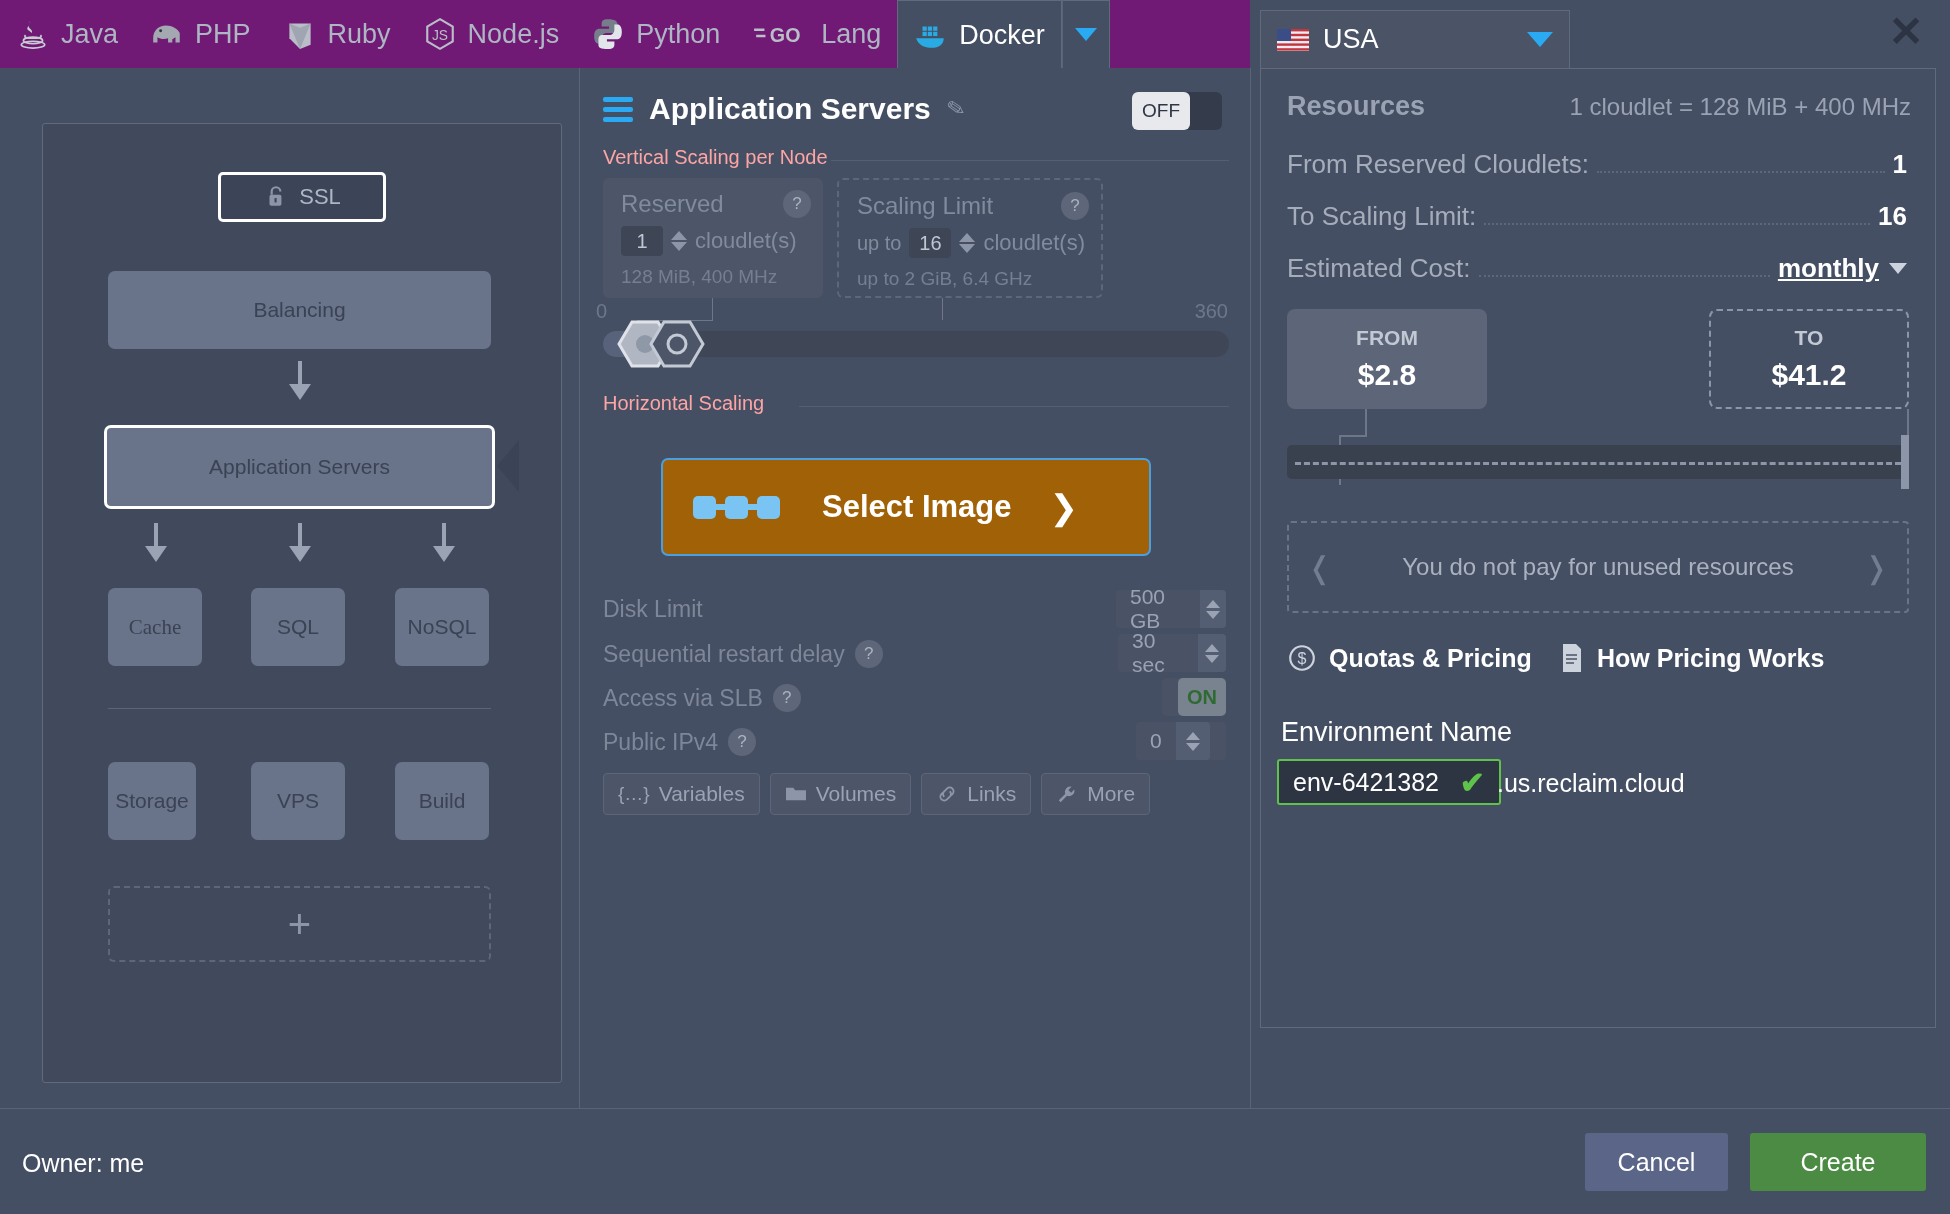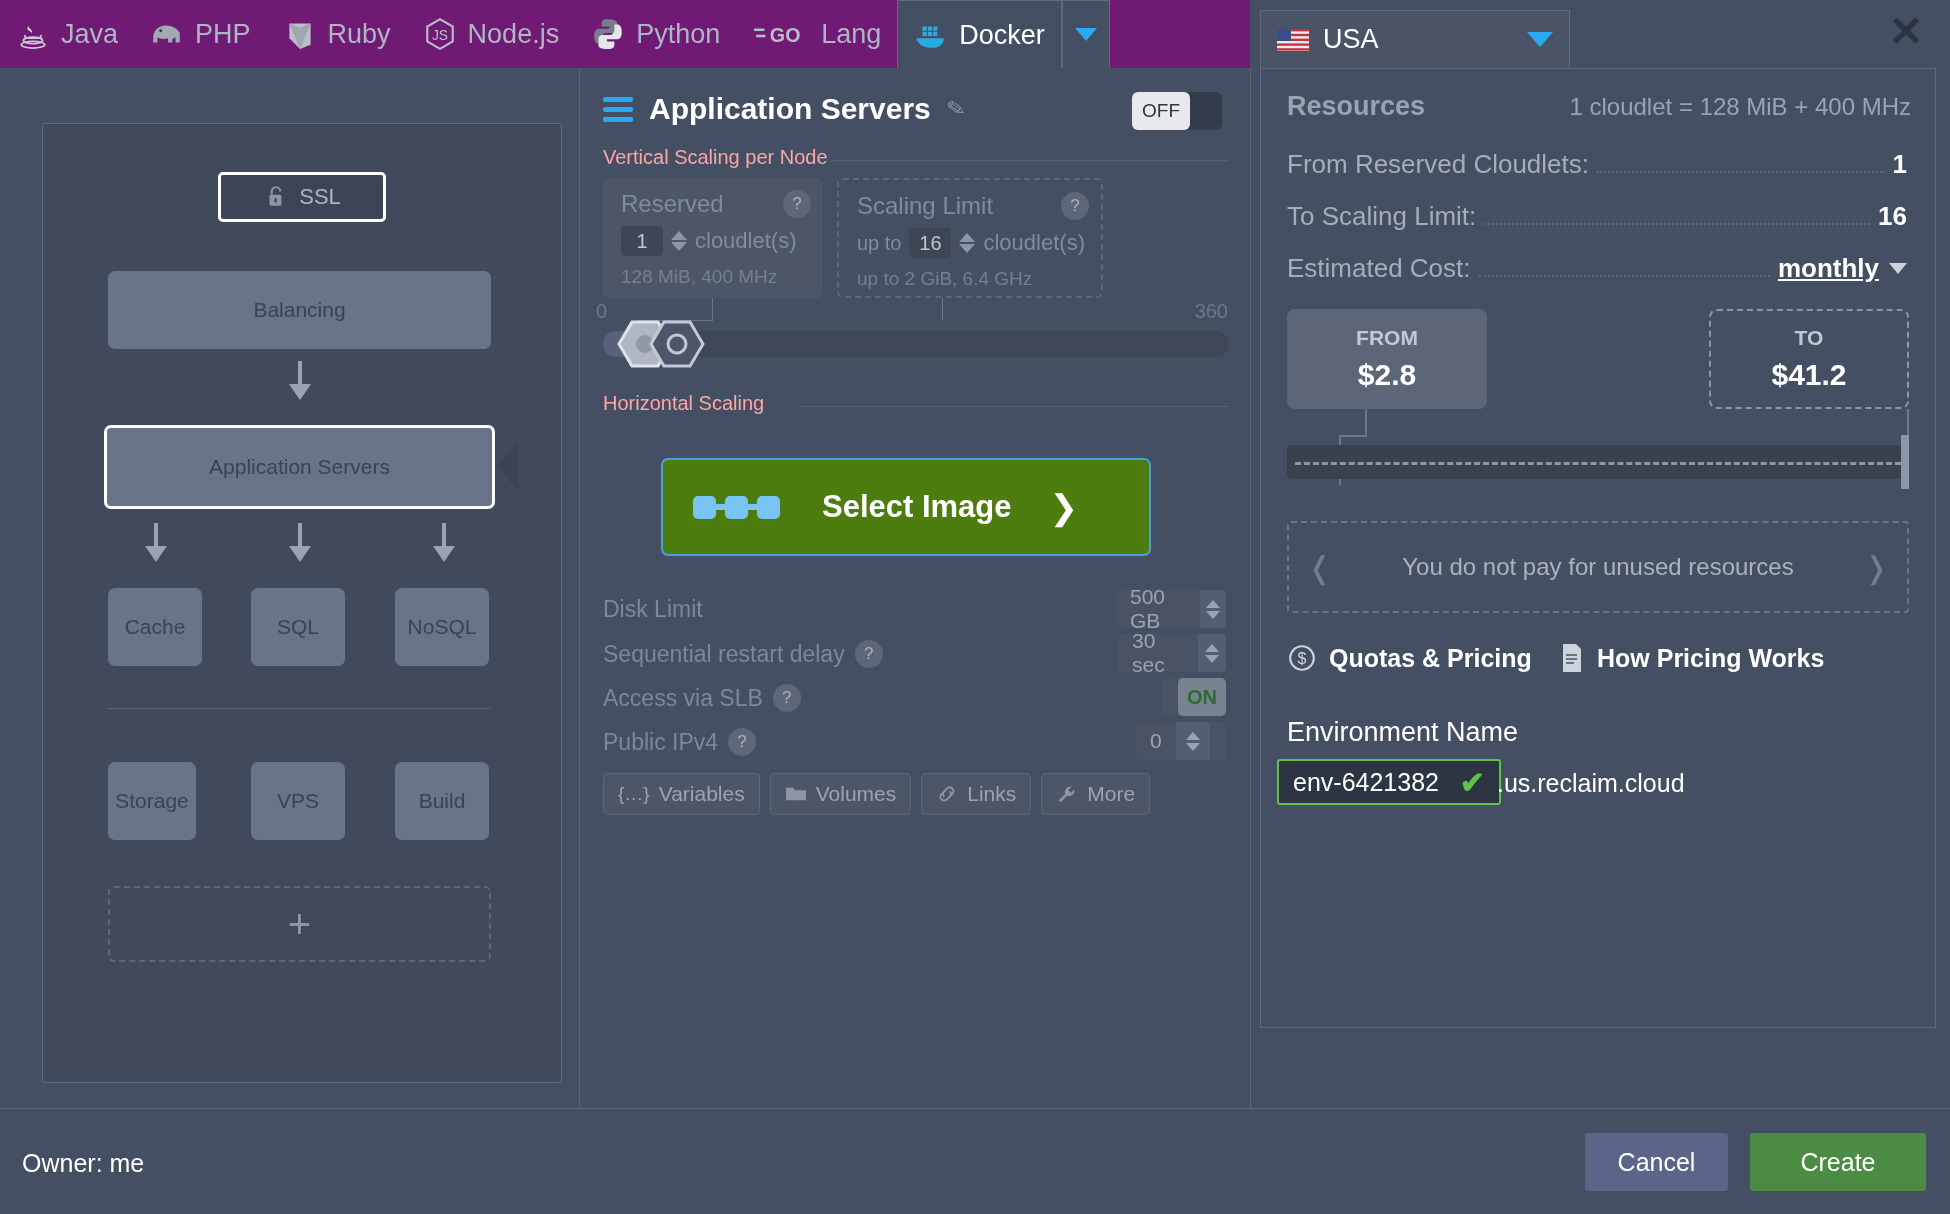--- a/index.html
+++ b/index.html
@@ -200,21 +200,21 @@
   .hexknob {
     position: absolute; width: 56px; height: 52px;
     cursor: pointer;
   }
   .scale-tick { position: absolute; color: #6e7789; font-size: 20px; }
   .conn-line { position: absolute; background: #6e7789; }
 
   .select-image {
     position: absolute;
     border: 2px solid #4a9fe0; border-radius: 7px;
-    background: #4d7c0f;
+    background: #a16207;
     display: flex; align-items: center; cursor: pointer;
   }
   .si-dots { display: flex; align-items: center; margin-left: 30px; }
   .si-dots b { display: block; width: 23px; height: 23px; border-radius: 5px; background: #79c4f2; }
   .si-dots u { display: block; width: 9px; height: 6px; background: #79c4f2; }
   .si-text { color: #ffffff; font-size: 31px; font-weight: bold; margin-left: 42px; }
   .si-arrow { color: #ffffff; font-size: 34px; margin-left: 38px; font-weight: 300; }
 
   .frow { position: absolute; display: flex; align-items: center; }
   .f-label { color: #7e8799; font-size: 23px; }
@@ -444,21 +444,21 @@
       </div>
       <div class="caret-left" style="left:497px; top:372px;"></div>
 
       <div class="arrow-stem" style="left:154px; top:455px; height:26px;"></div>
       <div class="arrow-d" style="left:145px; top:478px;"></div>
       <div class="arrow-stem" style="left:298px; top:455px; height:26px;"></div>
       <div class="arrow-d" style="left:289px; top:478px;"></div>
       <div class="arrow-stem" style="left:442px; top:455px; height:26px;"></div>
       <div class="arrow-d" style="left:433px; top:478px;"></div>
 
-      <div class="node" style="left:108px; top:520px; width:94px; height:78px;">
+      <div class="node" style="left:108px; top:520px; width:94px; height:78px;font-family:Liberation Serif, serif;">
         <span>Cache</span>
       </div>
       <div class="node" style="left:251px; top:520px; width:94px; height:78px;">
         <span>SQL</span>
       </div>
       <div class="node" style="left:395px; top:520px; width:94px; height:78px;">
         <span>NoSQL</span>
       </div>
 
       <div class="divider-h" style="left:108px; top:640px; width:383px;"></div>
@@ -712,21 +712,21 @@
         <div class="plink" style="left:298px; top:574px;">
           <svg width="26" height="30" viewBox="0 0 24 30">
             <path d="M3 1h13l5 5v23H3z" fill="#cdd3dc"></path>
             <g stroke="#4a5365" stroke-width="1.6">
               <path d="M6 12h11M6 16h11M6 20h8"></path>
             </g>
           </svg>
           <span class="t">How Pricing Works</span>
         </div>
 
-        <div class="env-label" style="left:26px; top:648px;">Environment Name</div>
+        <div class="env-label" style="left:20px; top:648px;">Environment Name</div>
 
         <div class="env-input" style="left:16px; top:690px; width:224px; height:46px;">
           <span class="v" placeholder="env-name">env-6421382</span>
           <span class="env-check">✔</span>
         </div>
         <div class="env-suffix" style="left:236px; top:700px;">.us.reclaim.cloud</div>
       </div>
     </div>
   </div>
 

